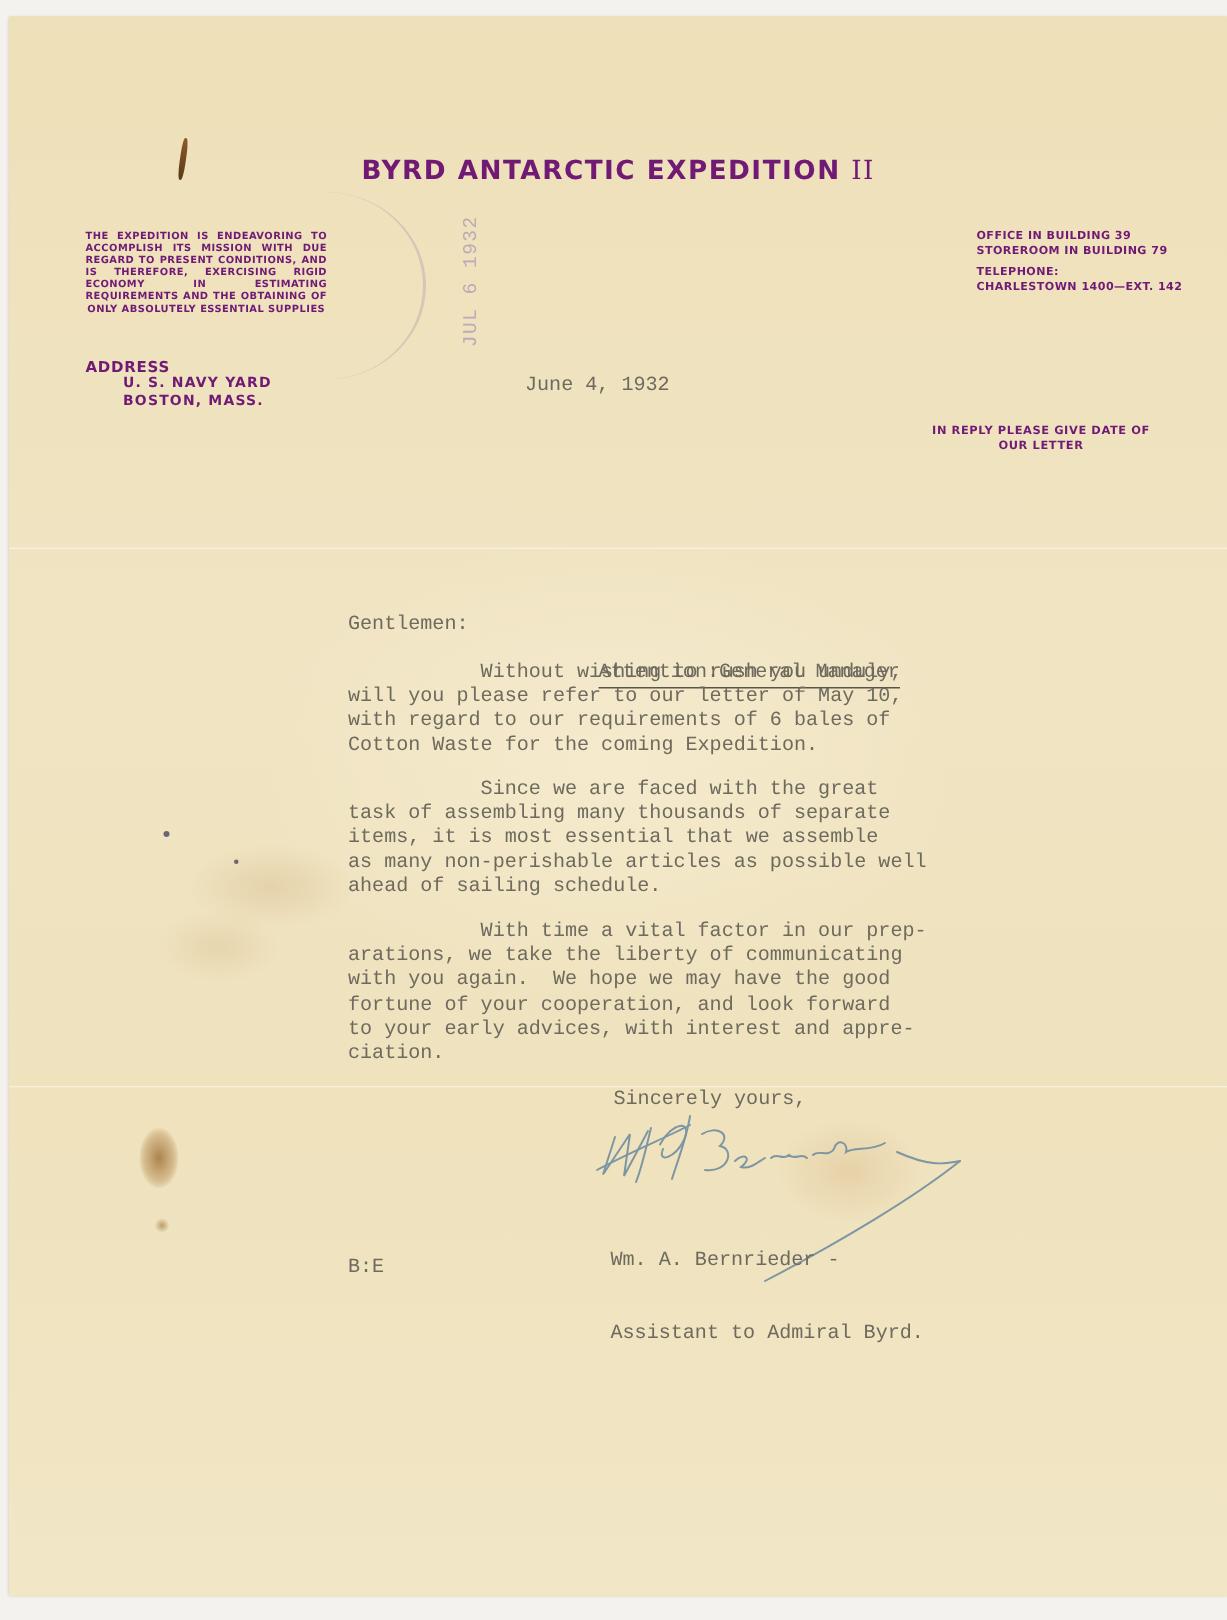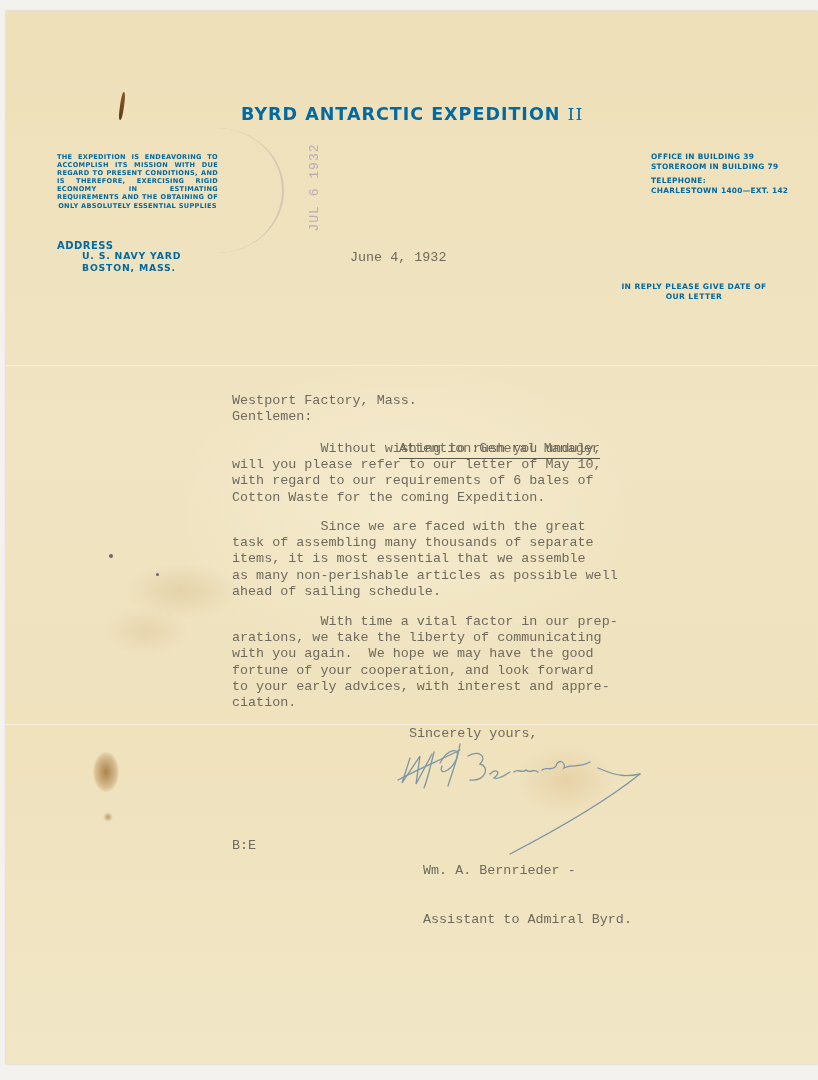--- a/index.html
+++ b/index.html
@@ -14,21 +14,21 @@
       radial-gradient(ellipse 60px 35px at 140px 620px, rgba(190,150,90,0.18), rgba(0,0,0,0) 70%),
       radial-gradient(ellipse 70px 50px at 560px 770px, rgba(200,150,90,0.22), rgba(0,0,0,0) 70%),
       radial-gradient(ellipse 300px 200px at 400px 500px, rgba(255,248,225,0.35), rgba(0,0,0,0) 80%),
       linear-gradient(180deg, #eee0b8 0%, #f0e4c3 40%, #efe2bd 70%, #f1e6c6 100%);
     box-shadow: 0 0 2px rgba(120,100,60,0.35);
   }
   .fold { position:absolute; left:6px; width:812px; height:1px; background:rgba(255,255,255,0.45); }
   .fold.f1 { top:365px; }
   .fold.f2 { top:724px; }
 
-  .ink-sans { font-family:"DejaVu Sans", sans-serif; color:#0369a1; font-weight:bold; }
+  .ink-sans { font-family:"DejaVu Sans", sans-serif; color:#701a75; font-weight:bold; }
   .typed { font-family:Liberation Mono, monospace; color:#6e6a5e; font-size:13.4px; line-height:16.2px; white-space:pre; }
 
   .title { position:absolute; left:241px; top:104px; font-size:17.5px; letter-spacing:1px; }
   .title .roman { font-family:"DejaVu Serif", serif; font-weight:normal; }
   .mission { position:absolute; left:57px; top:153px; width:161px; font-size:6.6px; line-height:8.1px; text-align:justify; text-align-last:center; letter-spacing:0.3px; }
   .addr-label { position:absolute; left:57px; top:240px; font-size:10px; letter-spacing:0.5px; }
   .addr-line { position:absolute; left:82px; font-size:9.3px; letter-spacing:0.8px; }
   .addr-line.a1 { top:250px; }
   .addr-line.a2 { top:262px; }
 
@@ -41,21 +41,21 @@
 
   .date { position:absolute; left:350px; top:250px; }
   .recip { position:absolute; left:232px; top:361px; }
   .salutation { position:absolute; left:232px; top:409px; }
   .attention { position:absolute; left:399px; top:409px; border-bottom:1.5px solid #5a554a; padding-bottom:1px;margin-top:32px; }
   .para { position:absolute; left:232px; }
   .para.p1 { top:441px; }
   .para.p2 { top:519px; }
   .para.p3 { top:614px; }
   .closing { position:absolute; left:409px; top:726px; }
-  .sig-block { position:absolute; left:407px; top:831px;margin-left:16px; }
+  .sig-block { position:absolute; left:407px; top:801px; }
   .initials { position:absolute; left:232px; top:838px; }
 
   .signature { position:absolute; left:390px; top:728px; width:260px; height:130px; }
   .spot { position:absolute; border-radius:50%; }
 </style>
 </head>
 <body>
 
 <div class="paper"></div>
 <div class="fold f1"></div>
@@ -87,21 +87,20 @@
   <div class="sp"></div>
   <div>TELEPHONE:</div>
   <div>CHARLESTOWN 1400—EXT. 142</div>
 </div>
 
 <div class="reply ink-sans">IN REPLY PLEASE GIVE DATE OF OUR LETTER</div>
 
 <div class="date typed">June 4, 1932</div>
 
 <div class="recip typed">
-  <div>Westport Factory, Mass.</div>
 </div>
 
 <div class="salutation typed">Gentlemen:</div>
 <div class="attention typed">Attention:General Manager</div>
 
 <div class="para p1 typed">           Without wishing to rush you unduly,
 will you please refer to our letter of May 10,
 with regard to our requirements of 6 bales of
 Cotton Waste for the coming Expedition.</div>
 <div class="para p2 typed">           Since we are faced with the great

